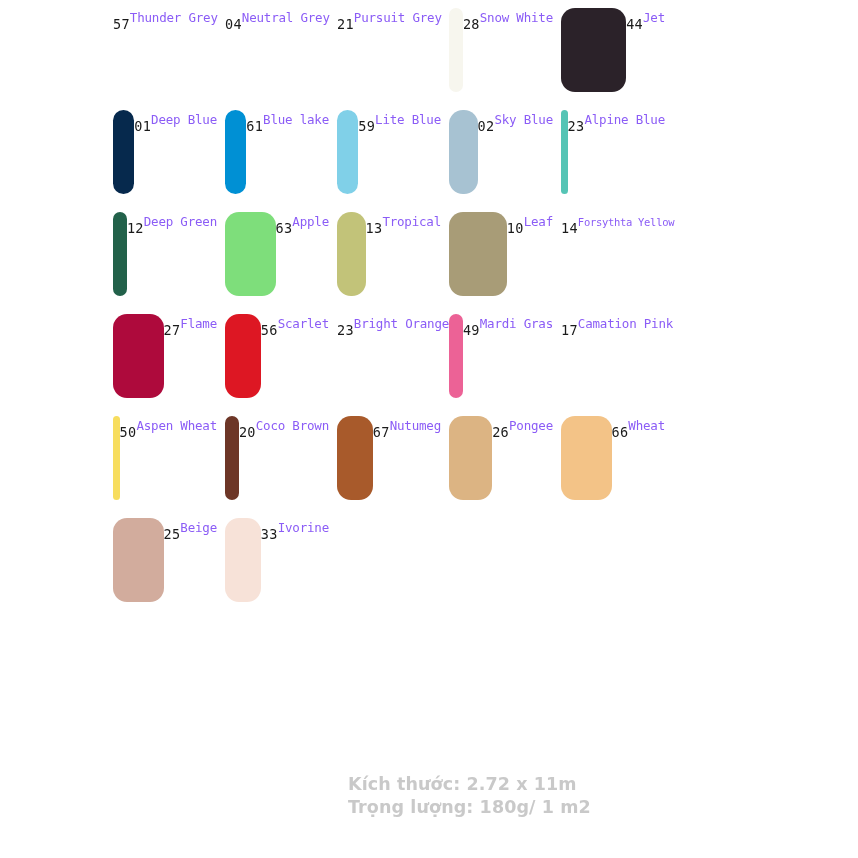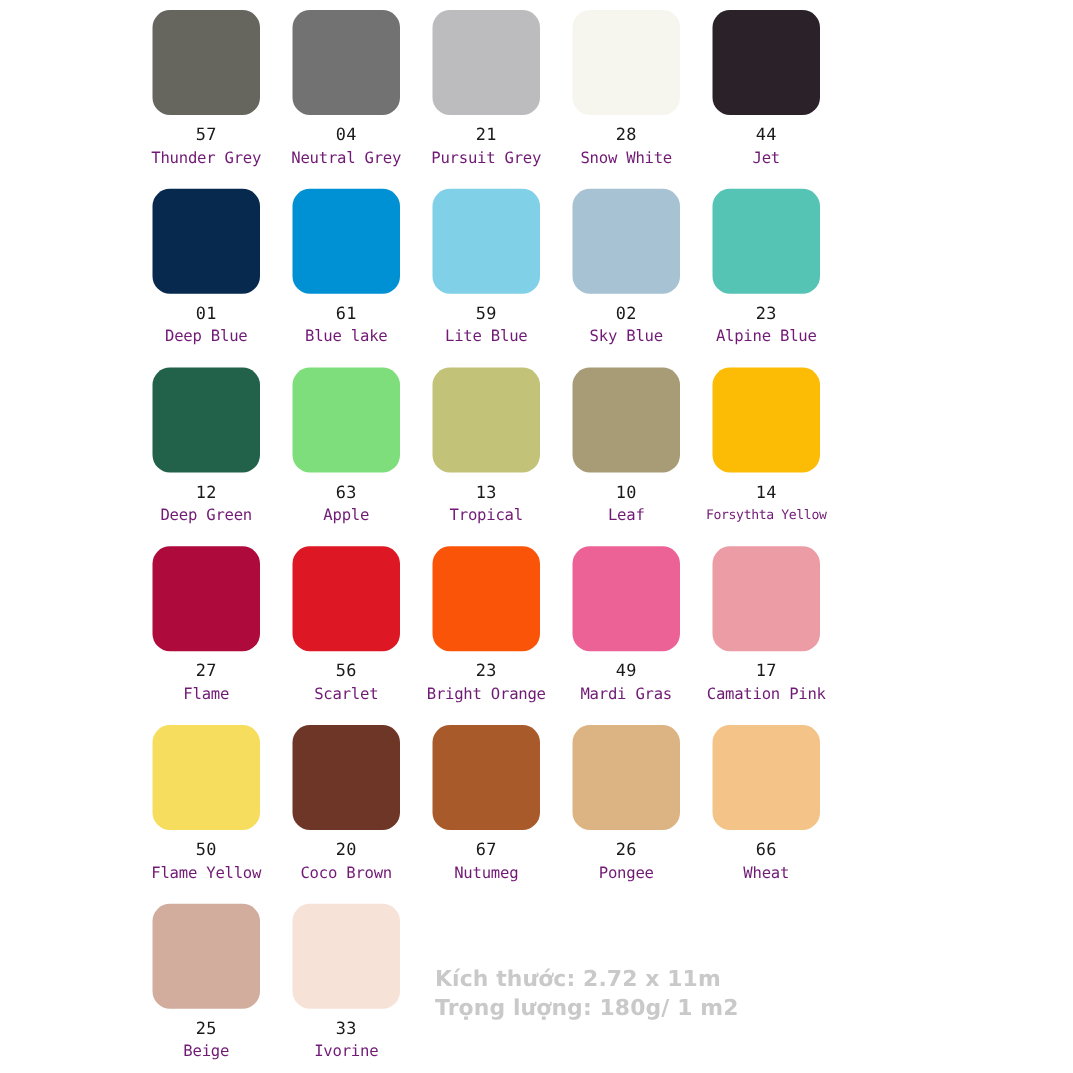--- a/index.html
+++ b/index.html
@@ -31,22 +31,21 @@
     display: flex;
     flex-wrap: wrap;
     align-content: flex-start;
   }
 
   .swatch-cell {
     width: 104px;
     margin-right: 8px;
     margin-bottom: 18px;
     display: flex;
-    flex-direction: column;
-    align-items: center;
+    flex-direction: row;
   }
 
   .swatch-chip {
     width: 86px;
     height: 84px;
     border-radius: 14px;
   }
 
   .swatch-code {
     margin-top: 9px;
@@ -55,21 +54,21 @@
     color: #1a1a1a;
     letter-spacing: 0.3px;
     text-align: center;
     white-space: nowrap;
   }
 
   .swatch-name {
     margin-top: 3px;
     font-size: 12.5px;
     line-height: 14px;
-    color: #701a75;
+    color: #8b5cf6;
     letter-spacing: -0.2px;
     text-align: center;
     white-space: nowrap;
   }
 
   .swatch-name.compact {
     font-size: 10.5px;
     letter-spacing: -0.3px;
   }
 
@@ -189,21 +188,21 @@
         <div class="swatch-name">Mardi Gras</div>
       </div>
       <div class="swatch-cell">
         <div class="swatch-chip" style="background: rgb(235, 156, 164);"></div>
         <div class="swatch-code">17</div>
         <div class="swatch-name">Camation Pink</div>
       </div>
       <div class="swatch-cell">
         <div class="swatch-chip" style="background: rgb(247, 221, 94);"></div>
         <div class="swatch-code">50</div>
-        <div class="swatch-name">Flame Yellow</div>
+        <div class="swatch-name">Aspen Wheat</div>
       </div>
       <div class="swatch-cell">
         <div class="swatch-chip" style="background: rgb(109, 54, 39);"></div>
         <div class="swatch-code">20</div>
         <div class="swatch-name">Coco Brown</div>
       </div>
       <div class="swatch-cell">
         <div class="swatch-chip" style="background: rgb(168, 90, 43);"></div>
         <div class="swatch-code">67</div>
         <div class="swatch-name">Nutumeg</div>

